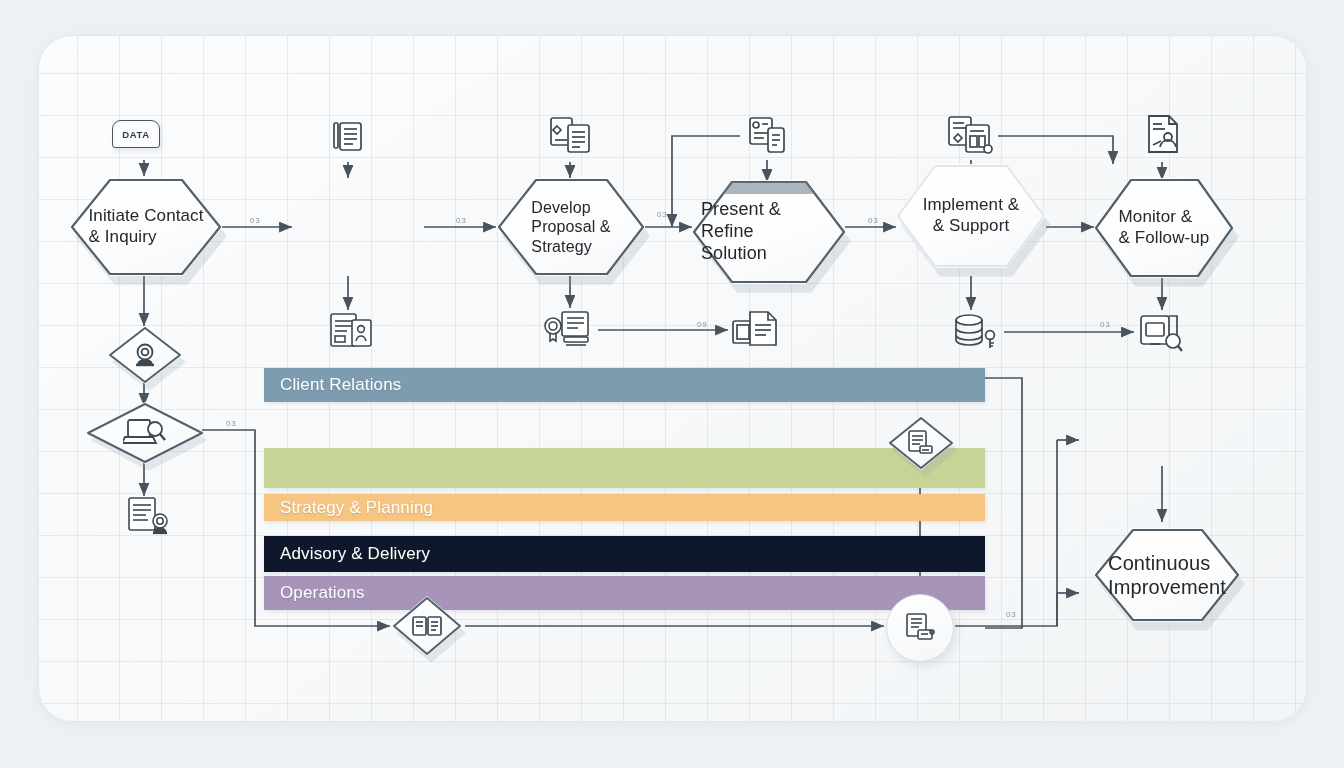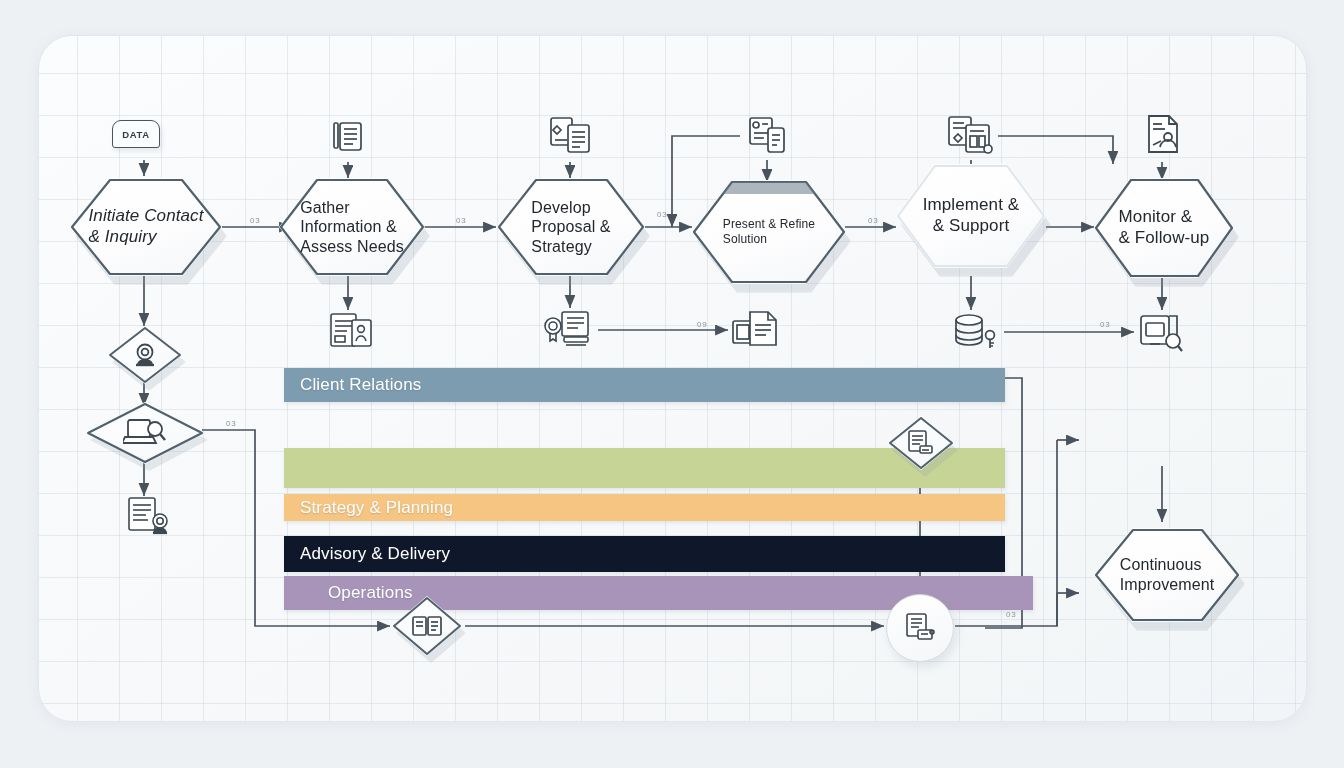--- a/index.html
+++ b/index.html
@@ -64,21 +64,21 @@
 
   .datatag{position:absolute;width:46px;height:26px;
     background:#fbfcfd;border:1.6px solid #4a545e;
     border-radius:9px 9px 3px 3px;
     display:flex;align-items:center;justify-content:center;
     font-size:9.5px;font-weight:bold;color:#333b43;letter-spacing:.6px;
     box-shadow:2px 3px 5px rgba(140,155,170,.2);}
 
   #bars{position:absolute;left:264px;top:368px;width:721px;height:236px;}
   .bar{position:absolute;left:0;width:100%;display:flex;align-items:center;
-       box-shadow:1px 2px 4px rgba(120,135,150,.16);margin-left:20px;}
+       box-shadow:1px 2px 4px rgba(120,135,150,.16);}
   .bar-label{color:#ffffff;font-size:17px;padding-left:16px;letter-spacing:.15px;
              text-shadow:0 1px 1.5px rgba(80,90,100,.28);}
 
   .edgelabel{position:absolute;font-size:8px;color:#8b949c;letter-spacing:.8px;
              font-family:"Liberation Sans",sans-serif;}
   .ic{display:block;}
 </style>
 </head>
 <body style="background: rgb(238, 241, 244);">
 
@@ -205,61 +205,51 @@
       <path d="M7 4 H27 L35 12 V40 H7 Z" fill="#fff"></path>
       <path d="M27 4 V12 H35"></path>
       <line x1="11" y1="12" x2="20" y2="12"></line>
         <line x1="11" y1="17" x2="23" y2="17"></line>
       <circle cx="26" cy="25" r="4"></circle>
       <path d="M18 35 c1-5 5-7 8-7 c3 0 7 2 8 7"></path>
       <path d="M11 33 l8 -4"></path>
     </svg>
   </div>
 
-  <div class="hexwrap" style="left:70px;top:178px;width:152px;height:98px;font-style:italic;">
+  <div class="hexwrap" style="left:70px;top:178px;width:152px;height:98px;">
     <div class="hex-shadow"></div>
     <div class="hex-body"></div>
     <svg class="hex-outline" viewBox="0 0 152 98" preserveAspectRatio="none">
       <polygon points="40,2 112,2 150,49 112,96 40,96 2,49" fill="none" stroke="#50606d" stroke-width="2.2" stroke-linejoin="round"></polygon>
     </svg>
     <div class="hex-label">
       <span><span>Initiate Contact</span><br><span>&amp; Inquiry</span></span>
     </div>
   </div>
 
-  <div class="hexwrap" style="left:279px;top:178px;width:146px;height:98px;">
-    <div class="hex-shadow"></div>
-    <div class="hex-body"></div>
-    <svg class="hex-outline" viewBox="0 0 146 98" preserveAspectRatio="none">
-      <polygon points="38,2 108,2 144,49 108,96 38,96 2,49" fill="none" stroke="#50606d" stroke-width="2.2" stroke-linejoin="round"></polygon>
-    </svg>
-    <div class="hex-label" style="font-size:16px;">
-      <span><span>Gather</span><br><span>Information &amp;</span><br><span>Assess Needs</span></span>
-    </div>
-  </div>
 
   <div class="hexwrap" style="left:497px;top:178px;width:148px;height:98px;">
     <div class="hex-shadow"></div>
     <div class="hex-body"></div>
     <svg class="hex-outline" viewBox="0 0 148 98" preserveAspectRatio="none">
       <polygon points="39,2 110,2 146,49 110,96 39,96 2,49" fill="none" stroke="#50606d" stroke-width="2.2" stroke-linejoin="round"></polygon>
     </svg>
     <div class="hex-label" style="font-size:16px;">
       <span><span>Develop</span><br><span>Proposal &amp;</span><br><span>Strategy</span></span>
     </div>
   </div>
 
   <div class="hexwrap" style="left:692px;top:180px;width:154px;height:104px;">
     <div class="hex-shadow"></div>
     <div class="hex-body"></div>
     <svg class="hex-outline" viewBox="0 0 154 104" preserveAspectRatio="none">
       <polygon points="40,2 114,2 152,52 114,102 40,102 2,52" fill="none" stroke="#50606d" stroke-width="2.2" stroke-linejoin="round"></polygon>
       <path d="M40,2 L114,2 L124,14 L30,14 Z" fill="#6c7a87" opacity=".55" stroke="none"></path>
     </svg>
-    <div class="hex-label" style="font-size:12px;">
+    <div class="hex-label" style="font-size:18px;">
       <span><span>Present &amp; Refine</span><br><span>Solution</span></span>
     </div>
   </div>
 
   <div class="hexwrap" style="left:896px;top:164px;width:150px;height:104px;text-align:center;">
     <div class="hex-shadow"></div>
     <div class="hex-body"></div>
     <svg class="hex-outline" viewBox="0 0 150 104" preserveAspectRatio="none">
       <polygon points="39,2 111,2 148,52 111,102 39,102 2,52" fill="none" stroke="#dfe5ea" stroke-width="2" stroke-linejoin="round"></polygon>
     </svg>
@@ -279,21 +269,21 @@
     </div>
   </div>
 
 
   <div class="hexwrap" style="left:1094px;top:528px;width:146px;height:94px;">
     <div class="hex-shadow"></div>
     <div class="hex-body"></div>
     <svg class="hex-outline" viewBox="0 0 146 94" preserveAspectRatio="none">
       <polygon points="39,2 108,2 144,47 108,92 39,92 2,47" fill="none" stroke="#50606d" stroke-width="2.2" stroke-linejoin="round"></polygon>
     </svg>
-    <div class="hex-label" style="font-size:16px;">
+    <div class="hex-label" style="font-size:20px;">
       <span><span>Continuous</span><br><span>Improvement</span></span>
     </div>
   </div>
 
   <div class="floatico" style="left:326px;top:310px;width:50px;height:42px;">
     <svg class="ic" width="46" height="40" viewBox="0 0 46 40" fill="none" stroke="#3d4851" stroke-width="1.6">
       <rect x="3" y="3" width="25" height="32" rx="2" fill="#fff"></rect>
       <line x1="7" y1="10" x2="24" y2="10"></line>
         <line x1="7" y1="15" x2="24" y2="15"></line>
       <line x1="7" y1="20" x2="19" y2="20"></line>
@@ -404,21 +394,21 @@
     </div>
     <div class="bar" id="bar2" style="top: 80px; height: 40px; background: rgb(198, 212, 150);">
       <span class="bar-label"></span>
     </div>
     <div class="bar" id="bar3" style="top: 126px; height: 27px; background: rgb(246, 197, 129);">
       <span class="bar-label">Strategy &amp; Planning</span>
     </div>
     <div class="bar" id="bar4" style="top: 168px; height: 36px; background: #0f172a;">
       <span class="bar-label">Advisory &amp; Delivery</span>
     </div>
-    <div class="bar" id="bar5" style="top: 208px; height: 34px; background: rgb(167, 148, 184); padding-left: 28px;">
+    <div class="bar" id="bar5" style="top: 208px; height: 34px; background: rgb(167, 148, 184);">
       <span class="bar-label">Operations</span>
     </div>
   </div>
 
   <div class="diamond" style="left:888px;top:416px;width:66px;height:54px;z-index:5;">
     <div class="dia-shadow"></div>
     <div class="dia-body"></div>
     <svg class="hex-outline" viewBox="0 0 66 54" preserveAspectRatio="none">
       <polygon points="33,2 64,27 33,52 2,27" fill="none" stroke="#50606d" stroke-width="2" stroke-linejoin="round"></polygon>
     </svg>

